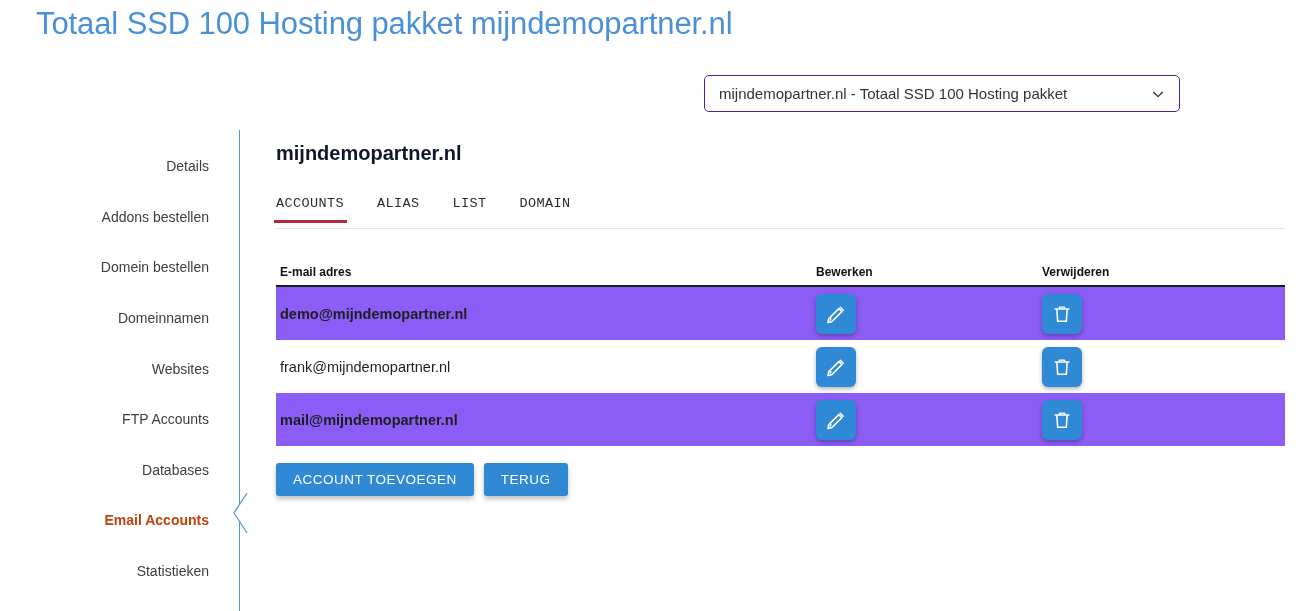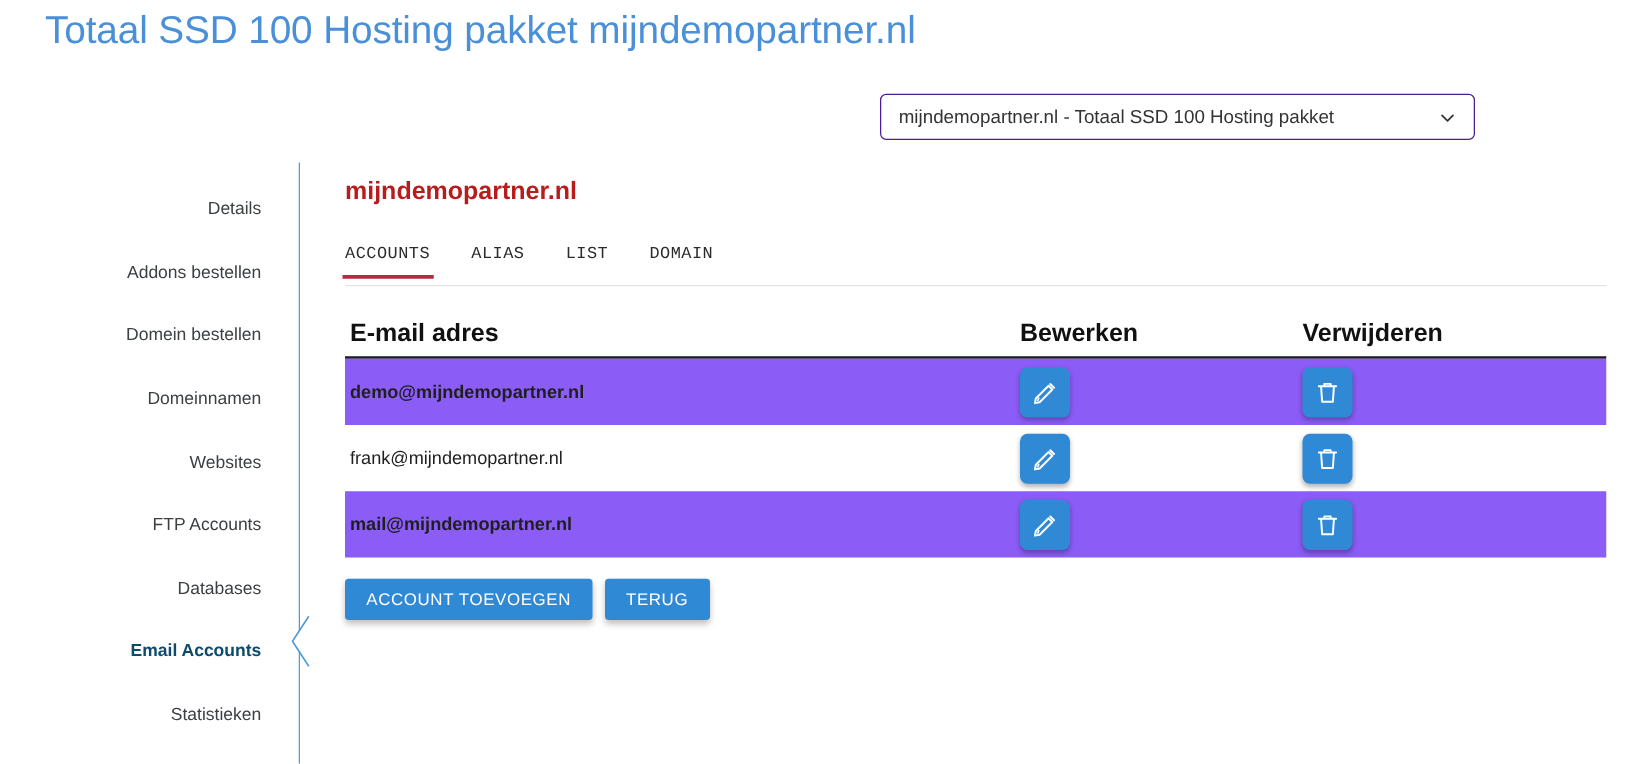--- a/index.html
+++ b/index.html
@@ -73,21 +73,21 @@
     position: absolute;
     right: 30px;
     width: 200px;
     text-align: right;
     font-size: 14px;
     color: #3c4043;
     white-space: nowrap;
     cursor: pointer;
   }
   .sb-item.active {
-    color: #0c4a6e;
+    color: #c2410c;
     font-weight: bold;
   }
 
   .sb-divider {
     position: absolute;
     left: 239px;
     top: 130px;
     width: 1px;
     height: 481px;
     background: #4e9bd8;
@@ -108,21 +108,21 @@
     right: 0;
     bottom: 0;
   }
 
   .domain-heading {
     position: absolute;
     left: 37px;
     top: 12px;
     font-size: 20px;
     font-weight: bold;
-    color: #b91c1c;
+    color: #0f172a;
     white-space: nowrap;
   }
 
   
   .tabs {
     position: absolute;
     left: 37px;
     top: 66px;
     right: 15px;
     height: 32px;
@@ -158,21 +158,21 @@
     width: 1009px;
   }
   .tbl-head {
     display: flex;
     align-items: flex-end;
     height: 32px;
     border-bottom: 2px solid #1a1a1a;
     padding-bottom: 6px;
   }
   .th {
-    font-size: 20px;
+    font-size: 12px;
     font-weight: bold;
     color: #111111;
     white-space: nowrap;
   }
   .col-email { width: 540px; padding-left: 4px; box-sizing: border-box; }
   .col-edit  { width: 226px; }
   .col-del   { flex: 1; }
 
   .tbl-row {
     display: flex;

